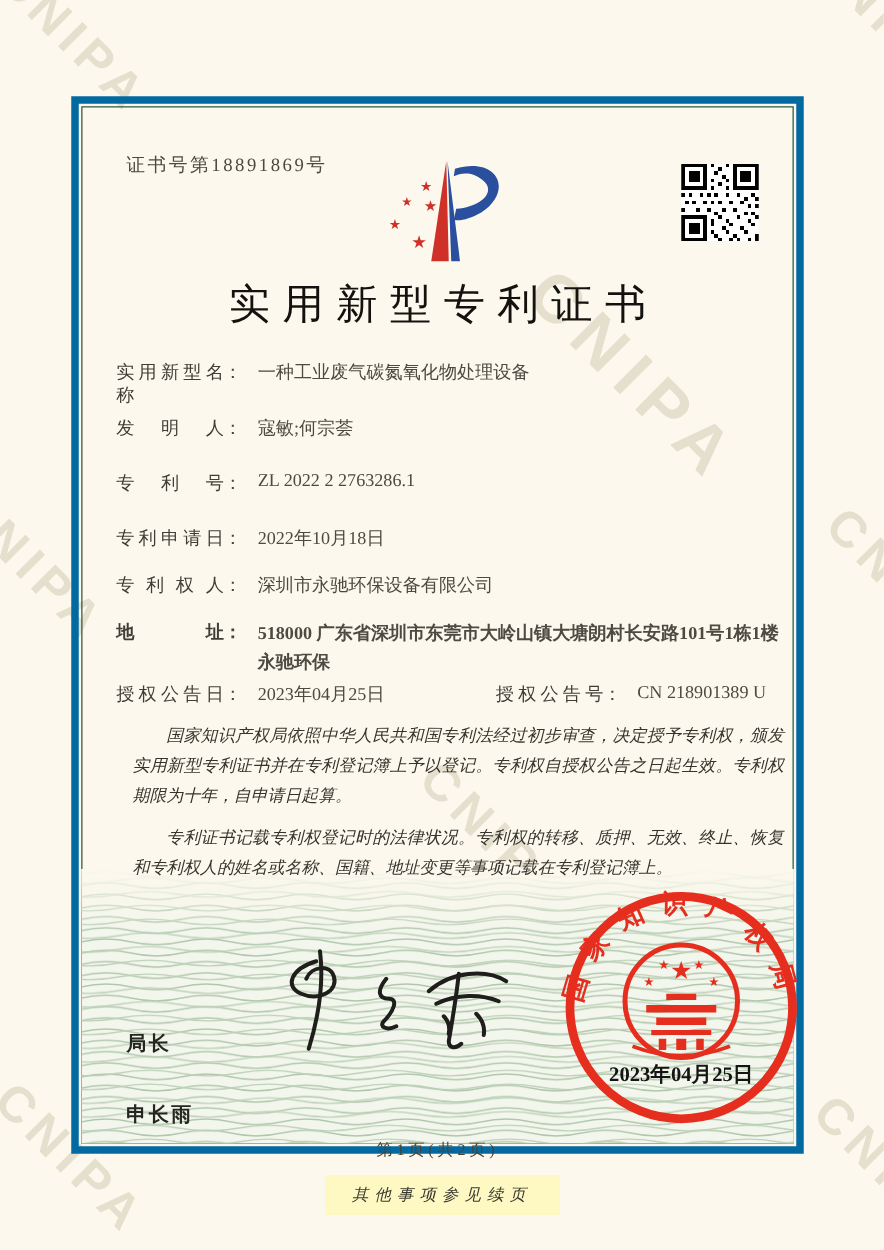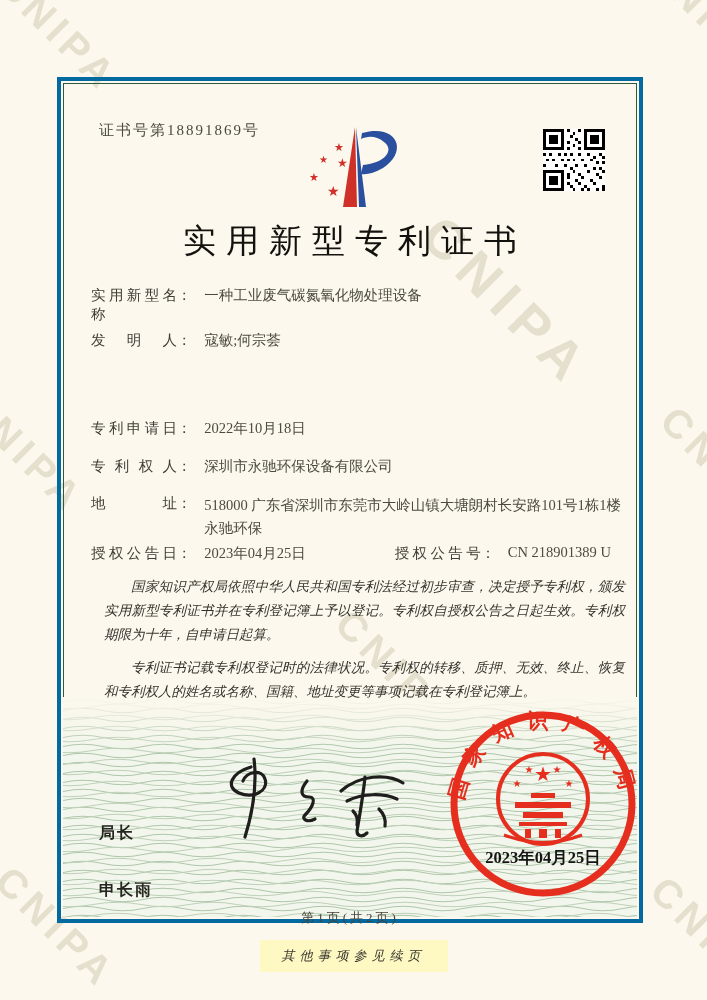--- a/index.html
+++ b/index.html
@@ -17,39 +17,39 @@
     letter-spacing:6px;
     transform:rotate(45deg);
     white-space:nowrap;
     pointer-events:none;
     z-index:1;
   }
   .wm-s{font-size:40px;}
   .wm-l{font-size:54px;letter-spacing:10px;}
   .frame{
     position:absolute;left:57px;top:77px;width:586px;height:846px;
-    border:4px solid #0369a1;z-index:2;box-sizing:border-box;
+    border:6px solid #0369a1;z-index:2;box-sizing:border-box;
   }
   .frame-inner{position:absolute;inset:2px;border:1px solid #2a5a41;}
   .waves{position:absolute;left:2px;right:2px;bottom:2px;height:220px;overflow:hidden;}
   .waves-fade{position:absolute;left:0;right:0;top:0;height:50px;
     background:linear-gradient(#fcf8ed,rgba(252,248,237,0));}
   .cert-no{position:absolute;left:38px;top:40px;font-size:15px;color:#4b4a40;letter-spacing:2px;}
   .logo{position:absolute;left:238px;top:22px;width:112px;height:110px;}
   .qr{position:absolute;left:482px;top:48px;width:62px;height:62px;}
   .title{
     position:absolute;left:0;top:138px;width:100%;text-align:center;
     font-size:33px;font-weight:normal;color:#14120e;letter-spacing:10px;text-indent:10px;
   }
   .frow{position:absolute;left:30px;width:545px;font-size:14.5px;color:#45443b;}
   .flabel{display:inline-block;width:86px;text-align:justify;text-align-last:justify;vertical-align:top;color:#3f3e36;}
   .fcolon{display:inline-block;vertical-align:top;}
   .fvalue{display:inline-block;margin-left:9px;color:#4c4a41;vertical-align:top;}
   .fvalue-wrap{width:424px;line-height:23px;}
-  .r1{top:205px;} .r2{top:250px;} .r3{top:294px;} .r4{top:338px;} .r5{top:376px;} .r6{top:413px;} .r7{top:463px;}
+  .r1{top:205px;} .r2{top:250px;} .r3{top:294px;} .r4{top:338px;} .r5{top:376px;} .r6{top:413px;font-weight:bold;} .r7{top:463px;}
   .grant-first{display:inline-block;width:300px;}
   .paras{position:absolute;left:27px;top:494px;width:537px;z-index:3;}
   .paras p{
     margin:0 0 9px 16px;font-size:13.5px;line-height:24px;text-indent:2em;
     font-style:italic;color:#34332c;text-align:justify;
   }
   .seal{position:absolute;left:383px;top:626px;width:198px;height:198px;z-index:5;}
   .director{position:absolute;left:38px;top:706px;z-index:4;
     font-family:"Liberation Sans", sans-serif;font-size:16px;font-weight:bold;color:#262620;}
   .director div{margin-bottom:10px;letter-spacing:2px;margin-top:36px;}
@@ -135,20 +135,24 @@
 
   <div class="title">实用新型专利证书</div>
 
   <div class="frow r1">
     <span class="flabel">实用新型名称</span><span class="fcolon">：</span>
     <span class="fvalue">一种工业废气碳氮氧化物处理设备</span>
   </div>
   <div class="frow r2">
     <span class="flabel">发明人</span><span class="fcolon">：</span>
     <span class="fvalue">寇敏;何宗荟</span>
+  </div>
+  <div class="frow r3">
+    <span class="flabel">专利号</span><span class="fcolon">：</span>
+    <span class="fvalue">ZL 2022 2 2763286.1</span>
   </div>
   <div class="frow r4">
     <span class="flabel">专利申请日</span><span class="fcolon">：</span>
     <span class="fvalue">2022年10月18日</span>
   </div>
   <div class="frow r5">
     <span class="flabel">专利权人</span><span class="fcolon">：</span>
     <span class="fvalue">深圳市永驰环保设备有限公司</span>
   </div>
   <div class="frow r6">

